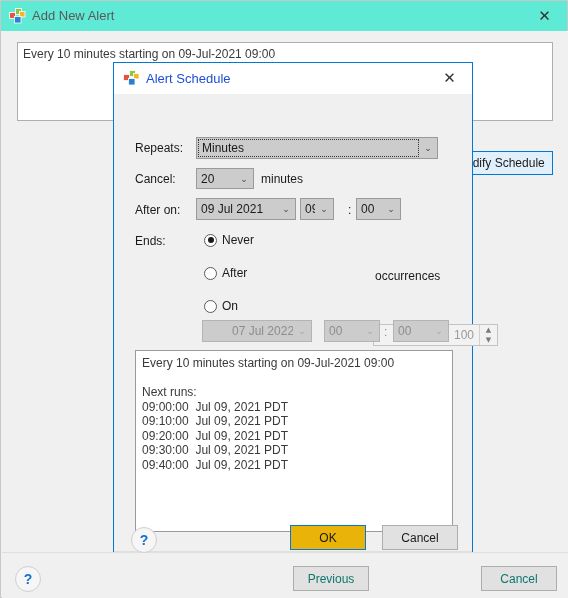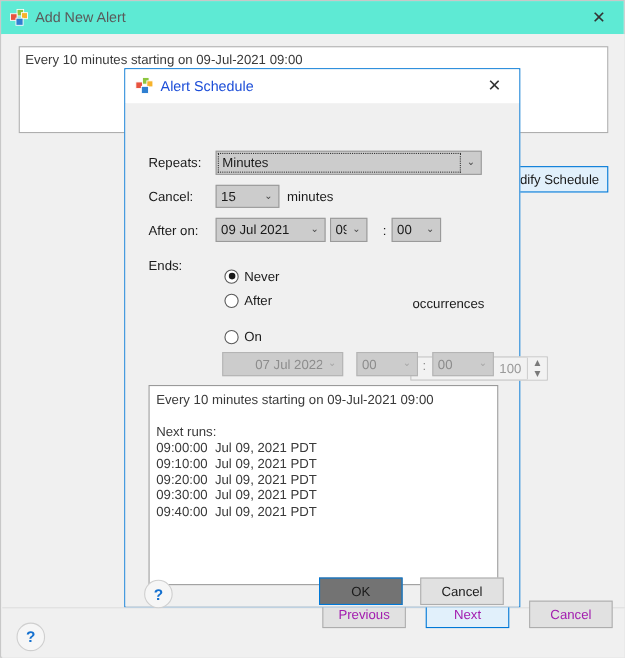--- a/index.html
+++ b/index.html
@@ -106,25 +106,25 @@
     border: 1px solid #cfcfcf;
     background: #f6f6f6;
     color: #1470cf;
     font-size: 14px;
     font-weight: bold;
     display: flex; align-items: center; justify-content: center;
     cursor: default;
   }
   .outer-btn {
     position: absolute;
-    top: 515px;
+    top: 535px;
     height: 25px;
     box-sizing: border-box;
     font-size: 12px;
-    color: #a21caf;
+    color: #0f766e;
     display: flex; align-items: center; justify-content: center;
     background: #e1e1e1;
     border: 1px solid #adadad;
     cursor: default;
     font-family: "Liberation Sans", sans-serif;
   }
   #btn-previous { left: 291px; width: 76px; }
   #btn-next {
     left: 385px; width: 76px;
     background: #e1f0fb;
@@ -342,21 +342,21 @@
     box-sizing: border-box;
     font-size: 12px;
     color: #1a1a1a;
     display: flex; align-items: center; justify-content: center;
     background: #e1e1e1;
     border: 1px solid #adadad;
     cursor: default;
   }
   #btn-ok {
     left: 176px; width: 76px;
-    background: #737373;
+    background: #eab308;
     border: 1px solid #0078d7;
   }
   #btn-cancel-dialog { left: 268px; width: 76px; }
 
   
   .app-icon-svg { display: block; }
 </style>
 </head>
 <body>
 
@@ -381,21 +381,20 @@
 
     <div id="schedule-summary-box">Every 10 minutes starting on 09-Jul-2021 09:00</div>
 
     <div id="modify-schedule-btn">odify Schedule</div>
 
     <div id="outer-footer-sep"></div>
 
     <div id="outer-help-btn">?</div>
 
     <div class="outer-btn" id="btn-previous">Previous</div>
-    <div class="outer-btn" id="btn-next">Next</div>
     <div class="outer-btn" id="btn-cancel-outer">Cancel</div>
   </div>
 </div>
 
 <div id="alert-schedule-dialog">
 
   <div id="dialog-titlebar">
     <span id="dialog-icon">
       <svg class="app-icon-svg" width="17" height="17" viewBox="0 0 17 17">
         <rect x="6.5" y="0.5" width="6" height="6" fill="#8cc63f" stroke="#ffffff" stroke-width="0.8"></rect>
@@ -413,21 +412,21 @@
   <div id="dialog-body">
 
     <span class="field-label" style="left:21px; top:47px;">Repeats:</span>
     <div class="combo focused" style="left:82px; top:43px; width:242px; height:22px;">
       <span class="combo-text">Minutes</span>
       <span class="combo-arrow">⌄</span>
     </div>
 
     <span class="field-label" style="left:21px; top:78px;">Cancel:</span>
     <div class="combo" style="left:82px; top:74px; width:58px; height:21px;">
-      <span class="combo-text">15</span>
+      <span class="combo-text">20</span>
       <span class="combo-arrow">⌄</span>
     </div>
     <span class="inline-label" style="left:147px; top:78px;">minutes</span>
 
     <span class="field-label" style="left:21px; top:109px;">After on:</span>
     <div class="combo" style="left:82px; top:104px; width:100px; height:22px;">
       <span class="combo-text">09 Jul 2021</span>
       <span class="combo-arrow">⌄</span>
     </div>
     <div class="combo" style="left:186px; top:104px; width:34px; height:22px;">
@@ -435,21 +434,21 @@
       <span class="combo-arrow">⌄</span>
     </div>
     <span class="inline-label" style="left:234px; top:109px;">:</span>
     <div class="combo" style="left:242px; top:104px; width:45px; height:22px;">
       <span class="combo-text">00</span>
       <span class="combo-arrow">⌄</span>
     </div>
 
     <span class="field-label" style="left:21px; top:140px;">Ends:</span>
 
-    <div class="radio-row" style="left:90px; top:150px;">
+    <div class="radio-row" style="left:90px; top:139px;">
       <span class="radio-mark checked"></span>
       <span>Never</span>
     </div>
 
     <div class="radio-row" style="left:90px; top:172px;">
       <span class="radio-mark"></span>
       <span>After</span>
     </div>
 
     <div id="occurrences-spinner">

